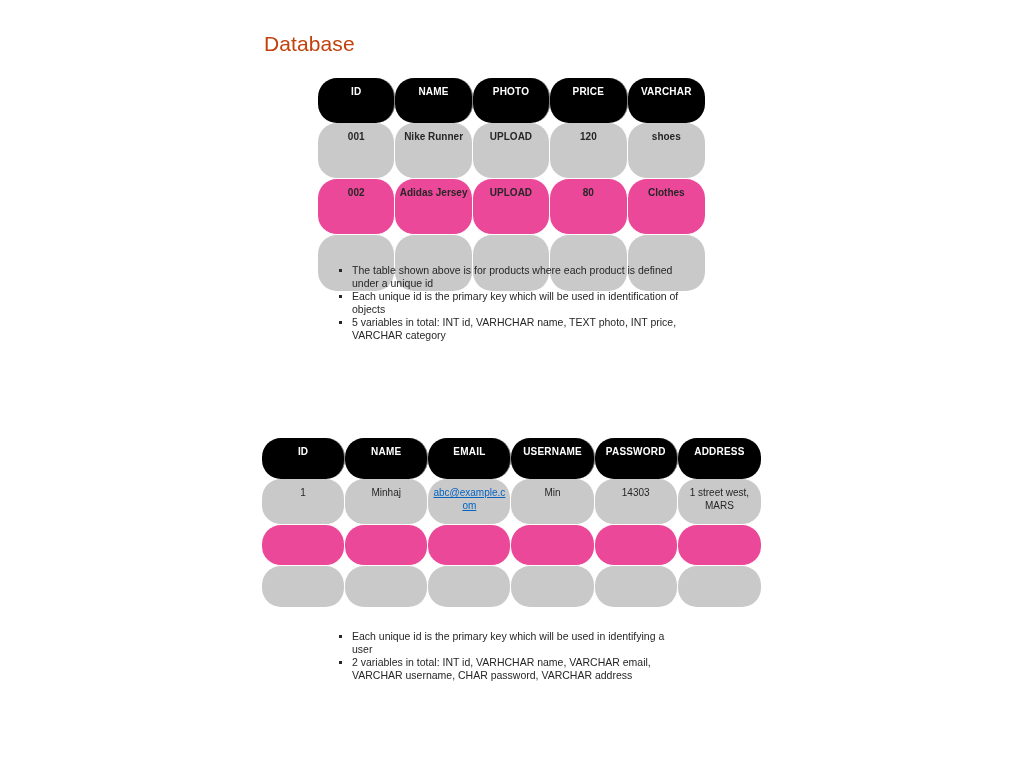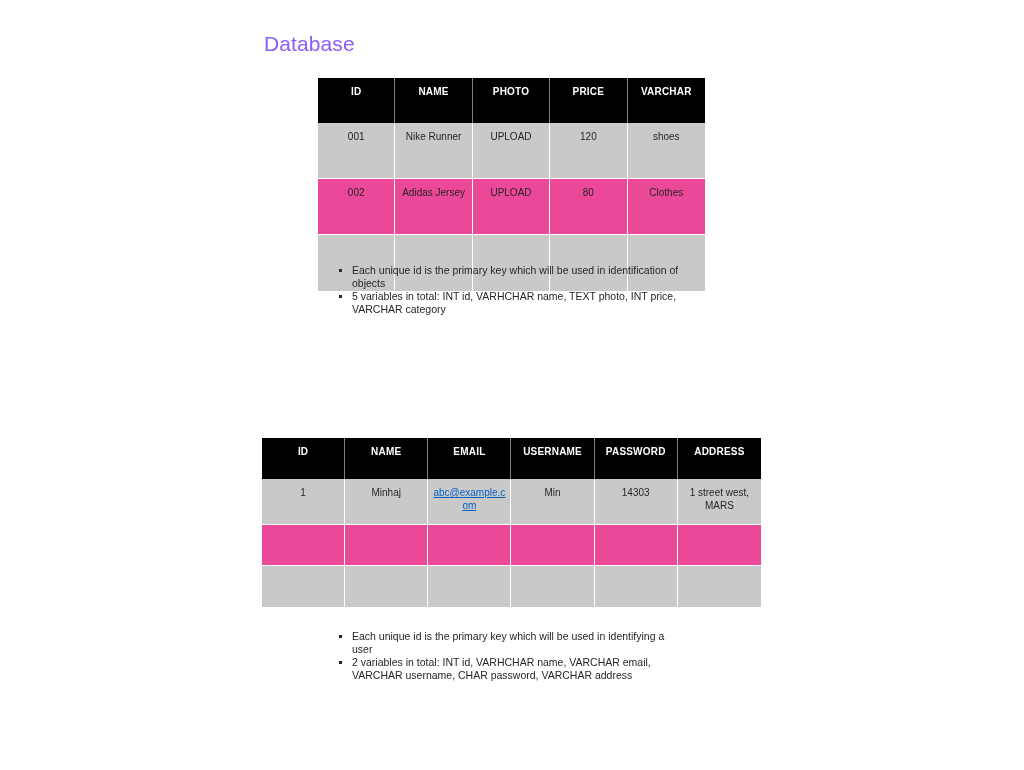--- a/index.html
+++ b/index.html
@@ -21,39 +21,40 @@
     background: #ffffff;
   }
 
   
   .slide-title {
     position: absolute;
     left: 264px;
     top: 32px;
     font-size: 21px;
     font-weight: 400;
-    color: #8b5cf6;
+    color: #c2410c;
     letter-spacing: 0.1px;
     white-space: nowrap;
   }
 
   
   .db-table {
     position: absolute;
     border-collapse: separate;
     border-spacing: 0;
     table-layout: fixed;
   }
   .db-table th,
   .db-table td {
     padding: 12px 3px;
     text-align: center;
     vertical-align: top;
     box-sizing: border-box;
     overflow: hidden;
+    border-radius: 19px;
   }
   .db-table thead th {
     background: #000000;
     color: #ffffff;
     font-size: 10px;
     font-weight: bold;
     letter-spacing: 0.2px;
     border-right: 1px solid #808080;
     padding-top: 8px;
   }
@@ -74,21 +75,21 @@
   .db-table tbody tr td { border-bottom: 1px solid #ffffff; }
   .db-table tbody tr:last-child td { border-bottom: none; }
 
   
   #table-products {
     left: 318px;
     top: 78px;
     width: 387px;
   }
   #table-products thead th { height: 45px; width: 77.4px; }
-  #table-products tbody td { height: 56px; }
+  #table-products tbody td { height: 56px; font-weight: bold; }
 
   
   #table-users {
     left: 262px;
     top: 438px;
     width: 499px;
   }
   #table-users thead th { height: 41px; width: 83.16px; }
   #table-users tbody td { height: 41px; }
 
@@ -170,21 +171,21 @@
           <td></td>
           <td></td>
           <td></td>
           <td></td>
           <td></td>
         </tr>
       </tbody>
   </table>
 
   <ul class="bullet-list" id="notes-products">
-      <li><span class="bullet-marker"></span></li>
+      <li><span class="bullet-marker"></span><span>The table shown above is for products where each product is defined under a unique id</span></li>
       <li><span class="bullet-marker"></span><span>Each unique id is the primary key which will be used in identification of objects</span></li>
       <li><span class="bullet-marker"></span><span>5 variables in total: INT id, VARHCHAR name, TEXT photo, INT price, VARCHAR category</span></li>
     </ul>
 
   <table class="db-table" id="table-users">
     <thead>
       <tr>
           <th>ID</th>
           <th>NAME</th>
           <th>EMAIL</th>

